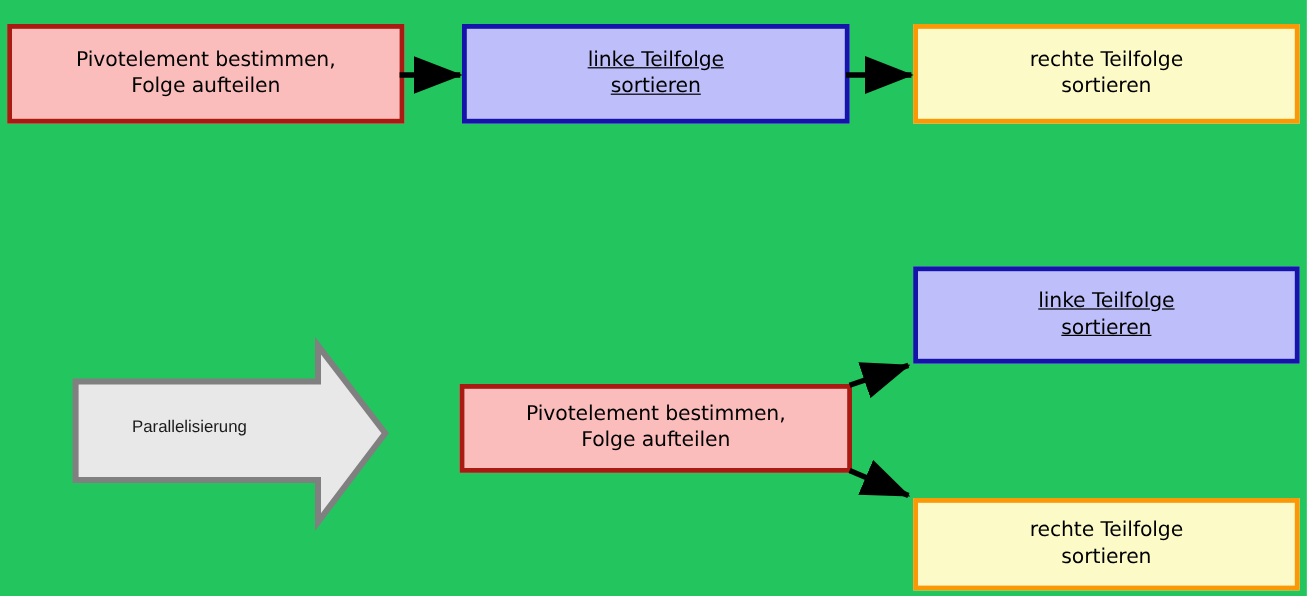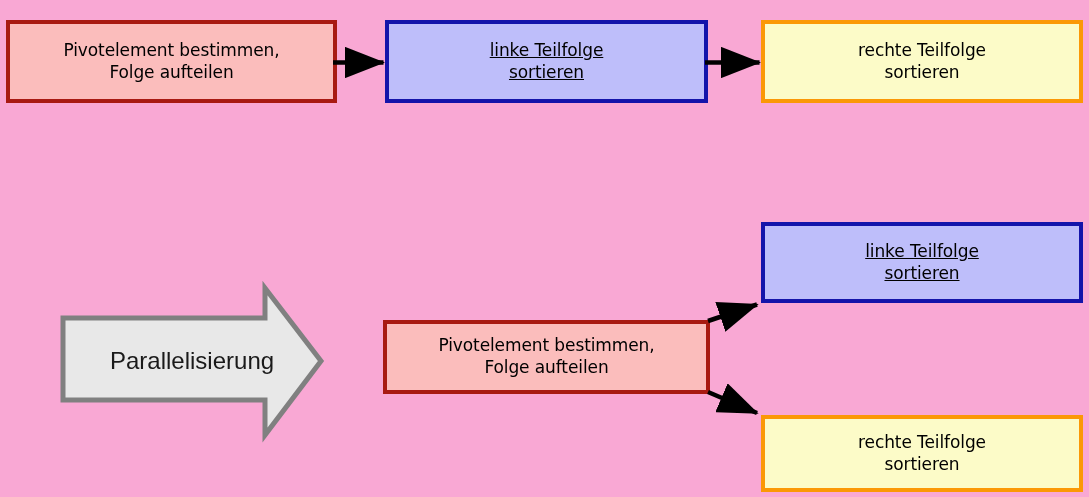--- a/index.html
+++ b/index.html
@@ -11,21 +11,21 @@
     width: 1089px;
     height: 497px;
     background: #f9f9f9;
     font-family: "DejaVu Sans", sans-serif;
     overflow: hidden;
   }
   #canvas {
     position: relative;
     width: 1089px;
     height: 497px;
-    background: #f9a8d4;
+    background: #22c55e;
   }
   .node {
     position: absolute;
     box-sizing: border-box;
     display: flex;
     align-items: center;
     justify-content: center;
     text-align: center;
     line-height: 1.28;
     color: #000000;
@@ -57,21 +57,21 @@
     top: 0;
     width: 1089px;
     height: 497px;
     overflow: visible;
     pointer-events: none;
   }
   .big-arrow-label {
     position: absolute;
     color: #1a1a1a;
     font-family: "Liberation Sans", sans-serif;
-    font-size: 24px;
+    font-size: 14px;
     white-space: nowrap;
   }
 </style>
 </head>
 <body>
 
 <div id="canvas">
 
   <div class="node pink" style="left:6px; top:20px; width:331px; height:83px;">
     <span class="node-label">Pivotelement bestimmen,

